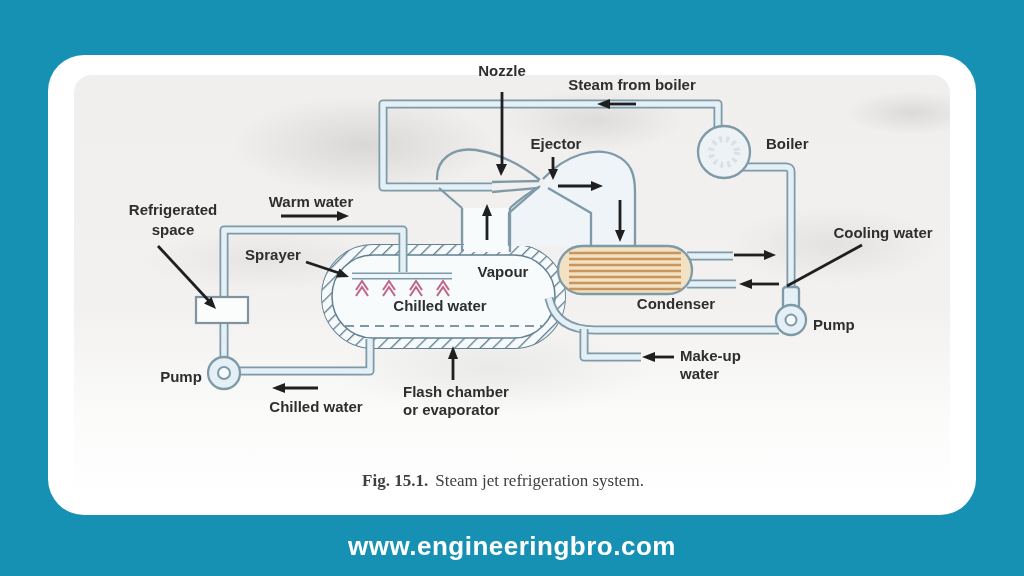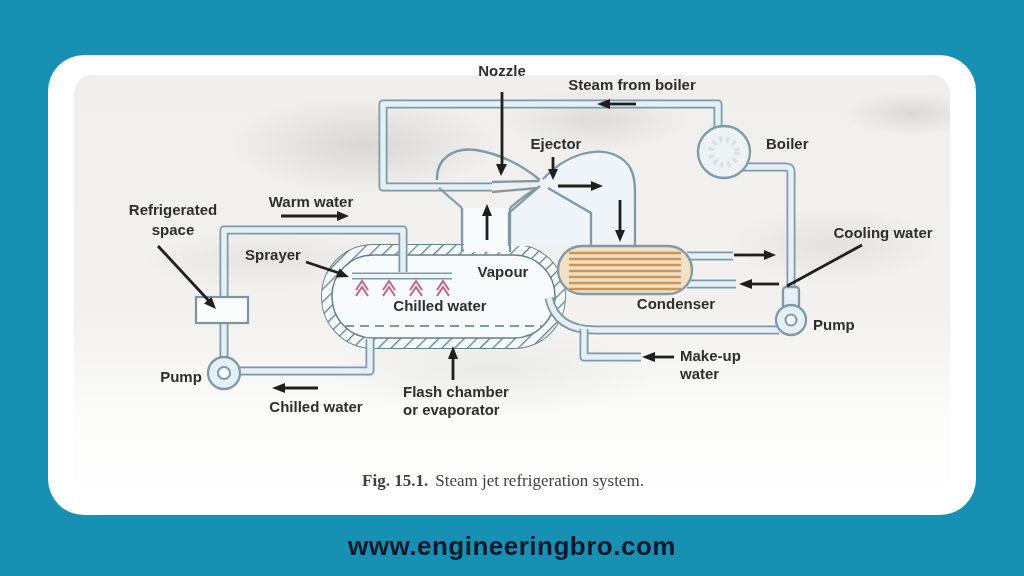--- a/index.html
+++ b/index.html
@@ -21,21 +21,21 @@
   .lbl{font:700 15px "Liberation Sans", sans-serif;fill:#2e2e2e;}
   .cap{font:400 17px "Liberation Serif", serif;fill:#403f3d;}
   .cap-b{font-weight:700;}
   .pipe-o{fill:none;stroke:#7e99a8;stroke-width:9;stroke-linejoin:round;}
   .pipe-i{fill:none;stroke:#e4f0f5;stroke-width:5.5;stroke-linejoin:round;}
   .thin{fill:none;stroke:#7e99a8;stroke-width:2.3;}
   .arrow{stroke:#1f1f1f;stroke-width:2.8;fill:none;}
   .ahead{fill:#1f1f1f;stroke:none;}
   .spray{fill:none;stroke:#c2638a;stroke-width:2;}
   .footer{position:absolute;left:0;top:531px;width:1024px;text-align:center;
-          font:700 26px "Liberation Sans", sans-serif;color:#0f172a;letter-spacing:.5px;}
+          font:700 26px "Liberation Sans", sans-serif;color:#ffffff;letter-spacing:.5px;}
 </style>
 </head>
 <body>
 
 <div class="page">
   <div class="card">
     <div class="scan"></div>
   </div>
 
   <svg class="diagram" viewBox="0 0 1024 576">

